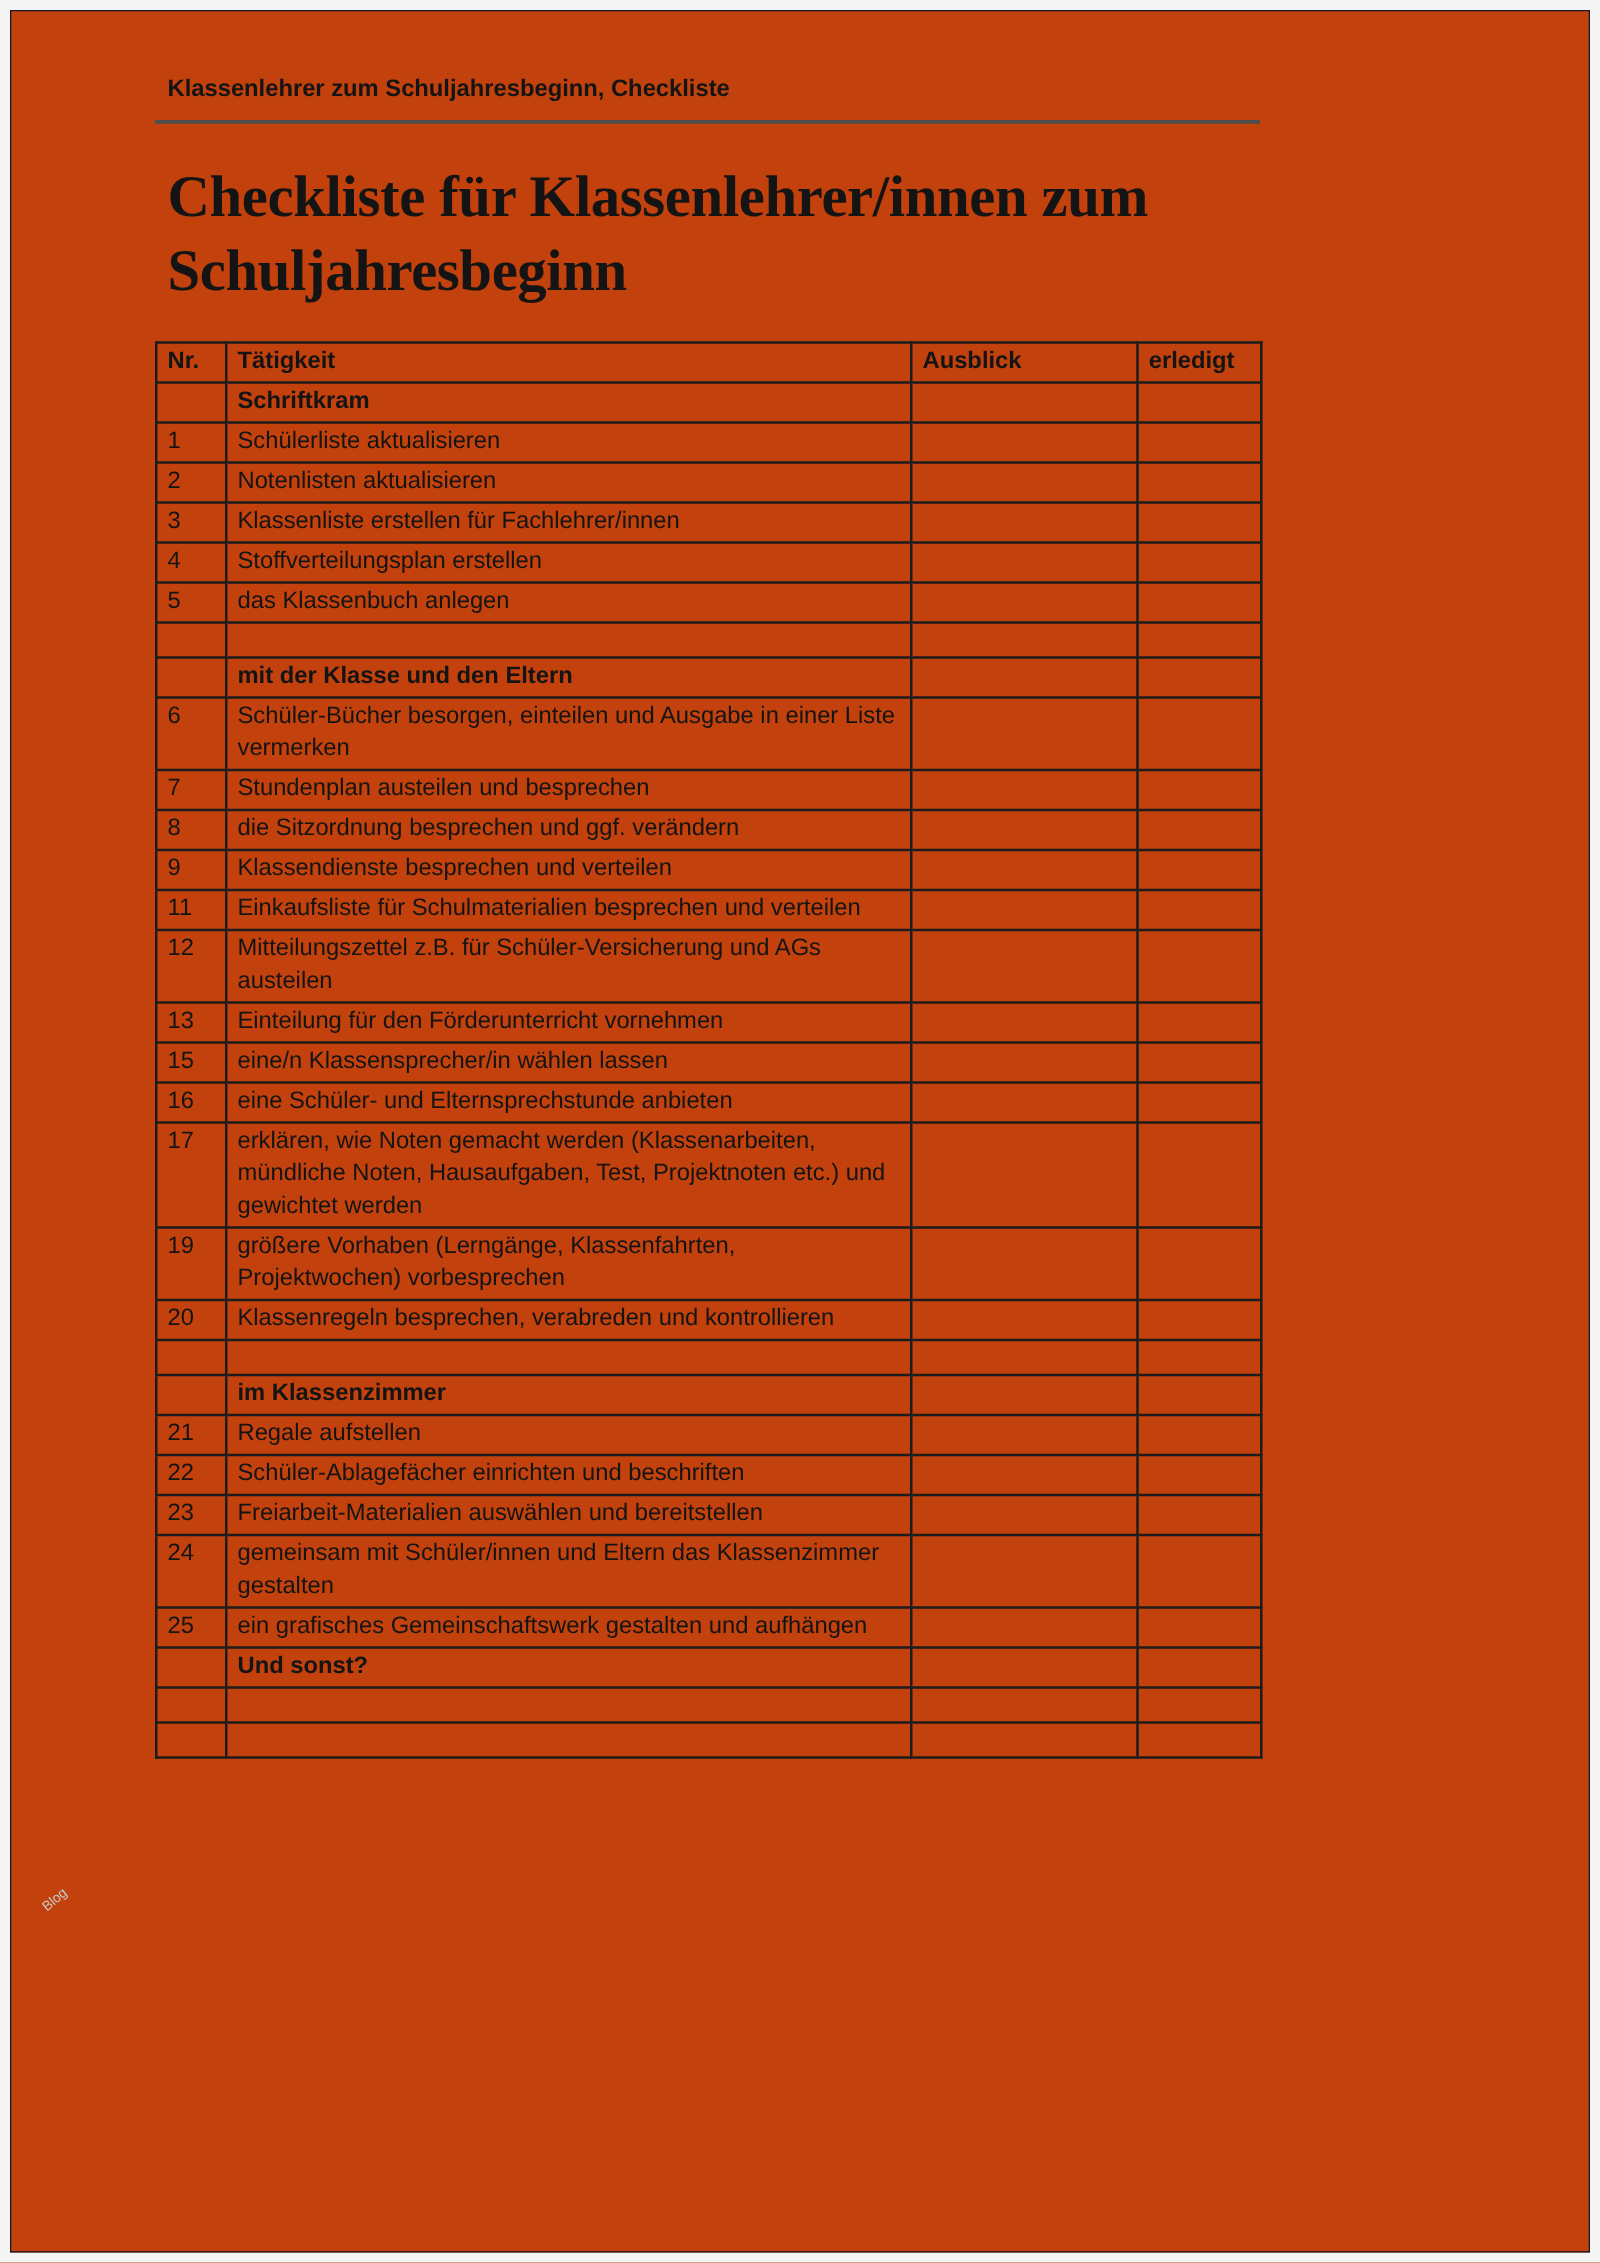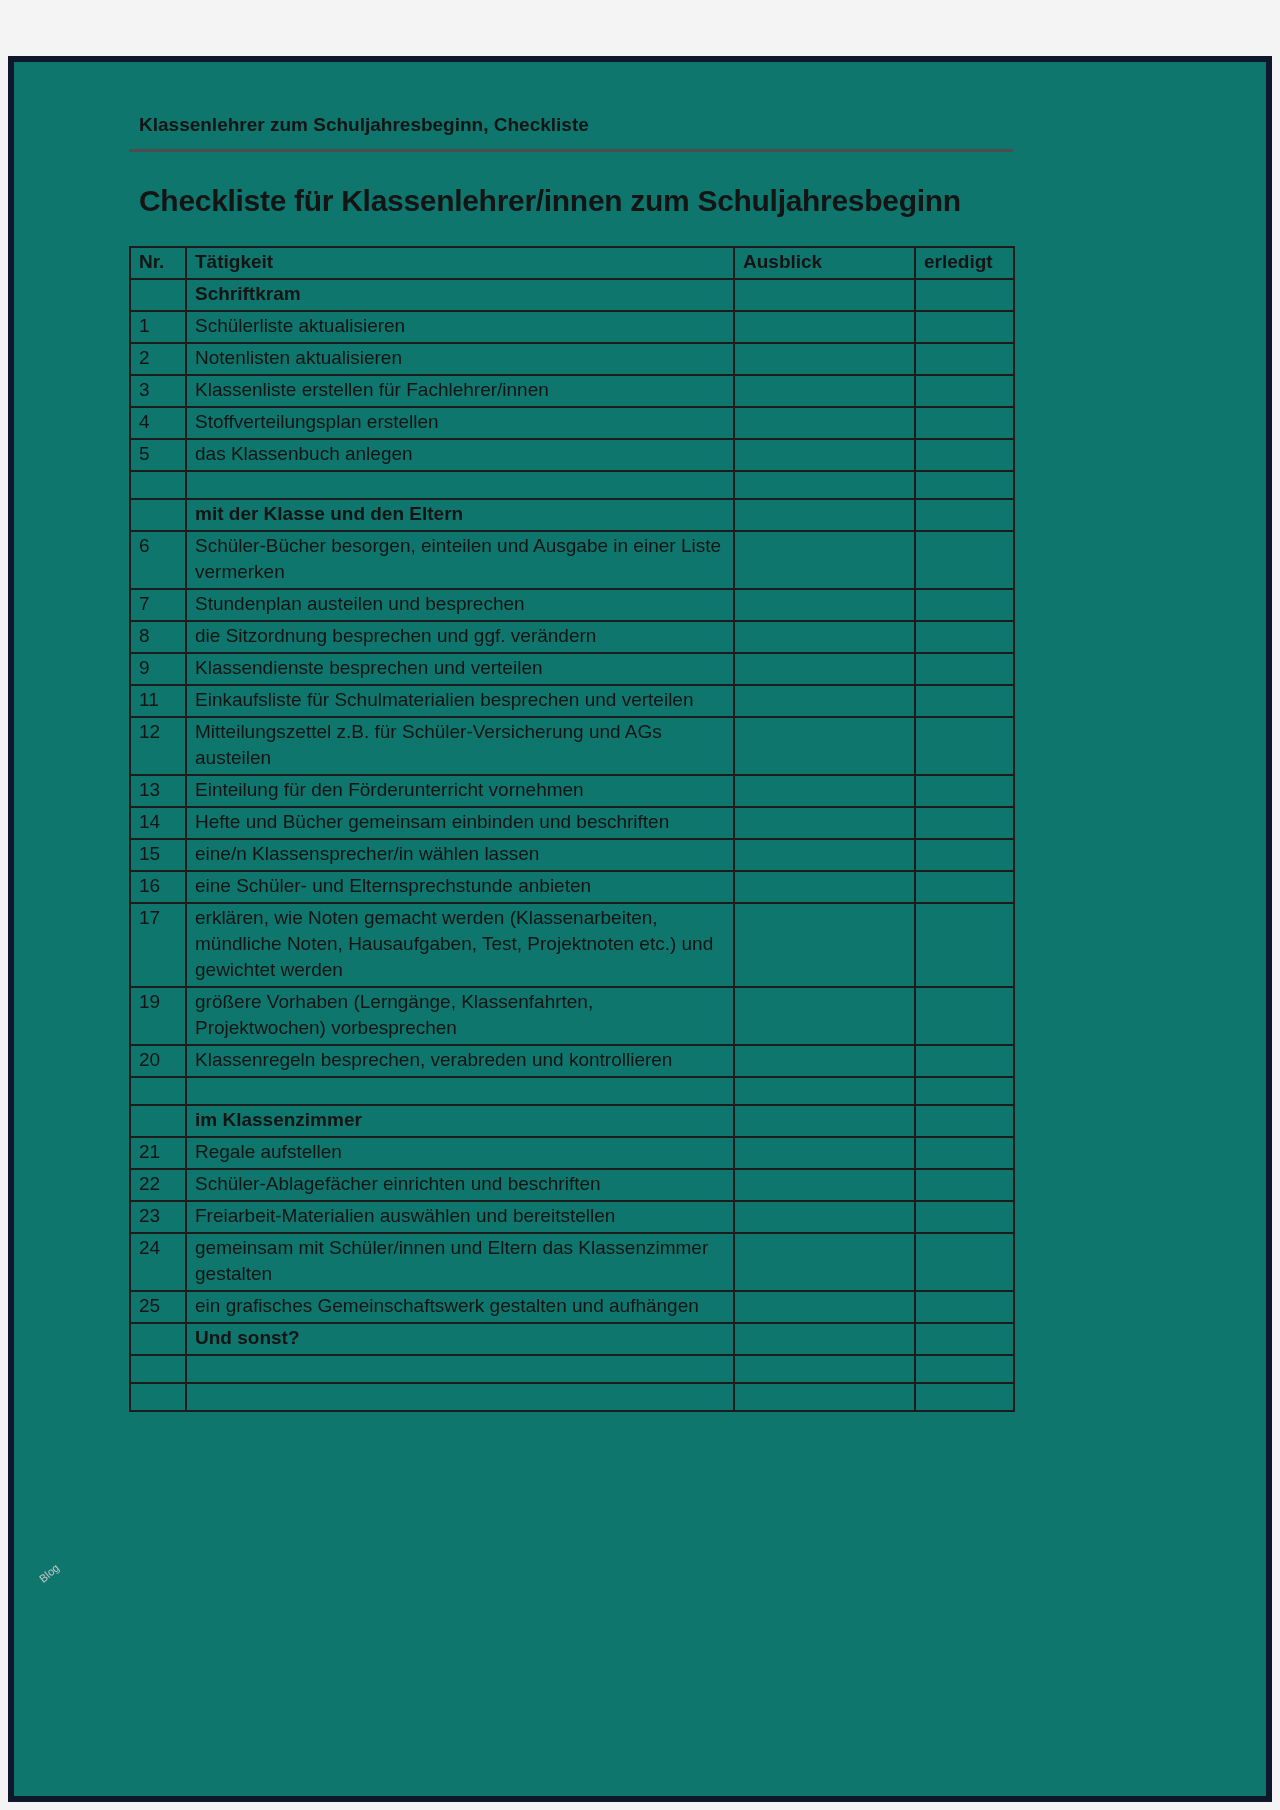--- a/index.html
+++ b/index.html
@@ -7,45 +7,45 @@
   body {
     height:1810px;
     background:#f4f4f4;
     font-family:"Liberation Sans", sans-serif;
     color:#141414;
     position:relative;
   }
   .sheet {
     position:absolute;
     left:8px; top:8px; right:8px; bottom:8px;
-    background:#0f766e;
-    border:6px solid #0f172a;
-    margin-top:48px;
+    background:#c2410c;
+    border:1px solid #0f172a;
   }
   .content {
     position:absolute;
     left:115px; 
     top:0;
     width:884px;
   }
   .doc-header {
     margin-top:52px;
     padding:0 0 13px 10px;
     border-bottom:3px solid #4d4d4d;
     font-weight:bold;
     font-size:19px;
     line-height:22px;
   }
   .title {
     margin:30px 0 0 10px;
-    font-size:30px;
+    font-size:47px;
     font-weight:bold;
     line-height:1.25;
     max-width:830px;
     letter-spacing:-0.3px;
+    font-family:Liberation Serif, serif;
   }
   table.checklist {
     border-collapse:collapse;
     table-layout:fixed;
     width:884px;
     margin-top:26px;
     padding-left:38px;
   }
   .checklist th, .checklist td {
     border:2px solid #1c1c1c;
@@ -189,26 +189,20 @@
             <td></td>
             <td></td>
           </tr>
           <tr class="normal">
             <td>13</td>
             <td>Einteilung für den Förderunterricht vornehmen</td>
             <td></td>
             <td></td>
           </tr>
           <tr class="normal">
-            <td>14</td>
-            <td>Hefte und Bücher gemeinsam einbinden und beschriften</td>
-            <td></td>
-            <td></td>
-          </tr>
-          <tr class="normal">
             <td>15</td>
             <td>eine/n Klassensprecher/in wählen lassen</td>
             <td></td>
             <td></td>
           </tr>
           <tr class="normal">
             <td>16</td>
             <td>eine Schüler- und Elternsprechstunde anbieten</td>
             <td></td>
             <td></td>

